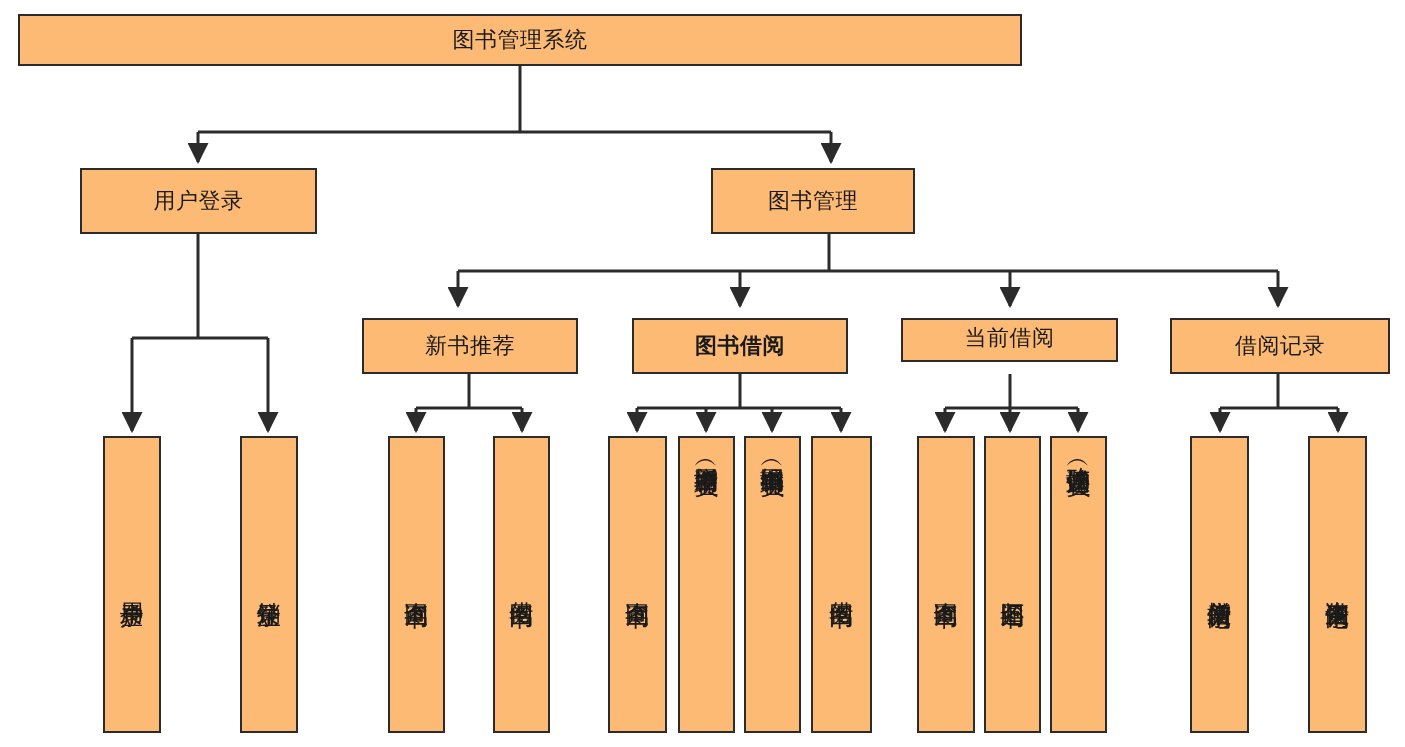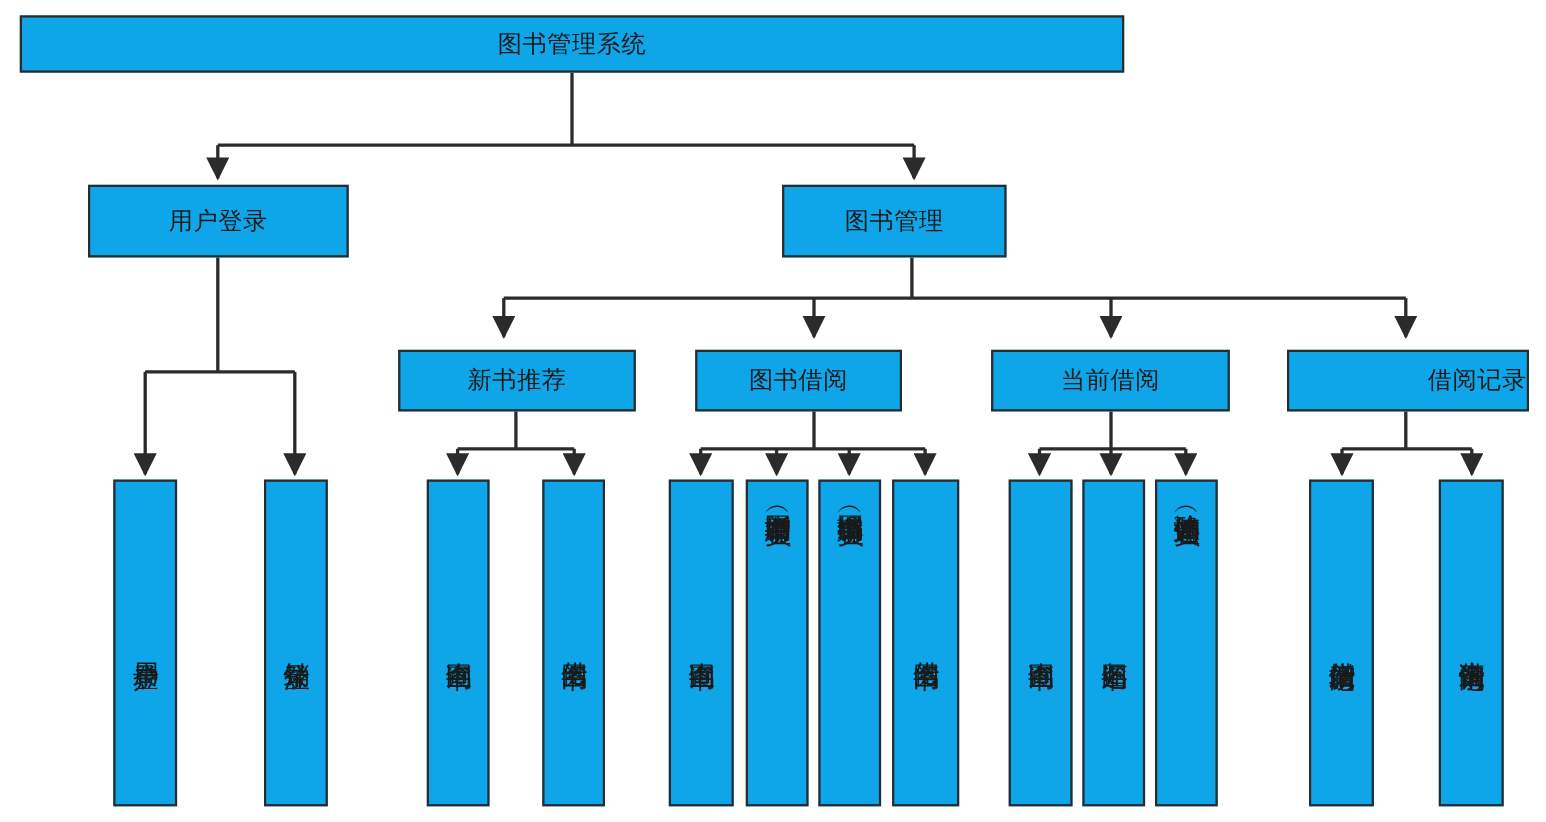--- a/index.html
+++ b/index.html
@@ -21,21 +21,21 @@
   #diagram-svg {
     position: absolute;
     left: 0;
     top: 0;
     width: 1405px;
     height: 747px;
   }
   .node {
     position: absolute;
     box-sizing: border-box;
-    background: #0ea5e9;
+    background: #fdba74;
     border: 2px solid #2b2b2b;
     display: flex;
     align-items: center;
     justify-content: center;
     color: #1a1a1a;
   }
   .node-label {
     display: block;
     text-align: center;
     line-height: 1.12;
@@ -139,27 +139,27 @@
   <div class="node horizontal" style="left:80px; top:168px; width:237px; height:66px;">
     <span class="node-label">用户登录</span>
   </div>
   <div class="node horizontal" style="left:711px; top:168px; width:204px; height:66px;">
     <span class="node-label">图书管理</span>
   </div>
 
   <div class="node horizontal" style="left:362px; top:318px; width:216px; height:56px;">
     <span class="node-label">新书推荐</span>
   </div>
-  <div class="node horizontal" style="left:632px; top:318px; width:188px; height:56px;">
+  <div class="node horizontal" style="left:632px; top:318px; width:216px; height:56px;font-weight:bold;">
     <span class="node-label">图书借阅</span>
   </div>
-  <div class="node horizontal" style="left:901px; top:318px; width:217px; height:56px;">
+  <div class="node horizontal" style="left:901px; top:318px; width:217px; height:44px;font-family:Liberation Mono, monospace;">
     <span class="node-label">当前借阅</span>
   </div>
-  <div class="node horizontal" style="left:1170px; top:318px; width:220px; height:56px;justify-content:flex-end;">
+  <div class="node horizontal" style="left:1170px; top:318px; width:220px; height:56px;">
     <span class="node-label">借阅记录</span>
   </div>
 
   <div class="node vertical center-text" style="left:103px; top:436px; width:58px; height:297px;">
     <span class="node-label">用户登录</span>
   </div>
   <div class="node vertical center-text" style="left:240px; top:436px; width:58px; height:297px;">
     <span class="node-label">注销登录</span>
   </div>
 

